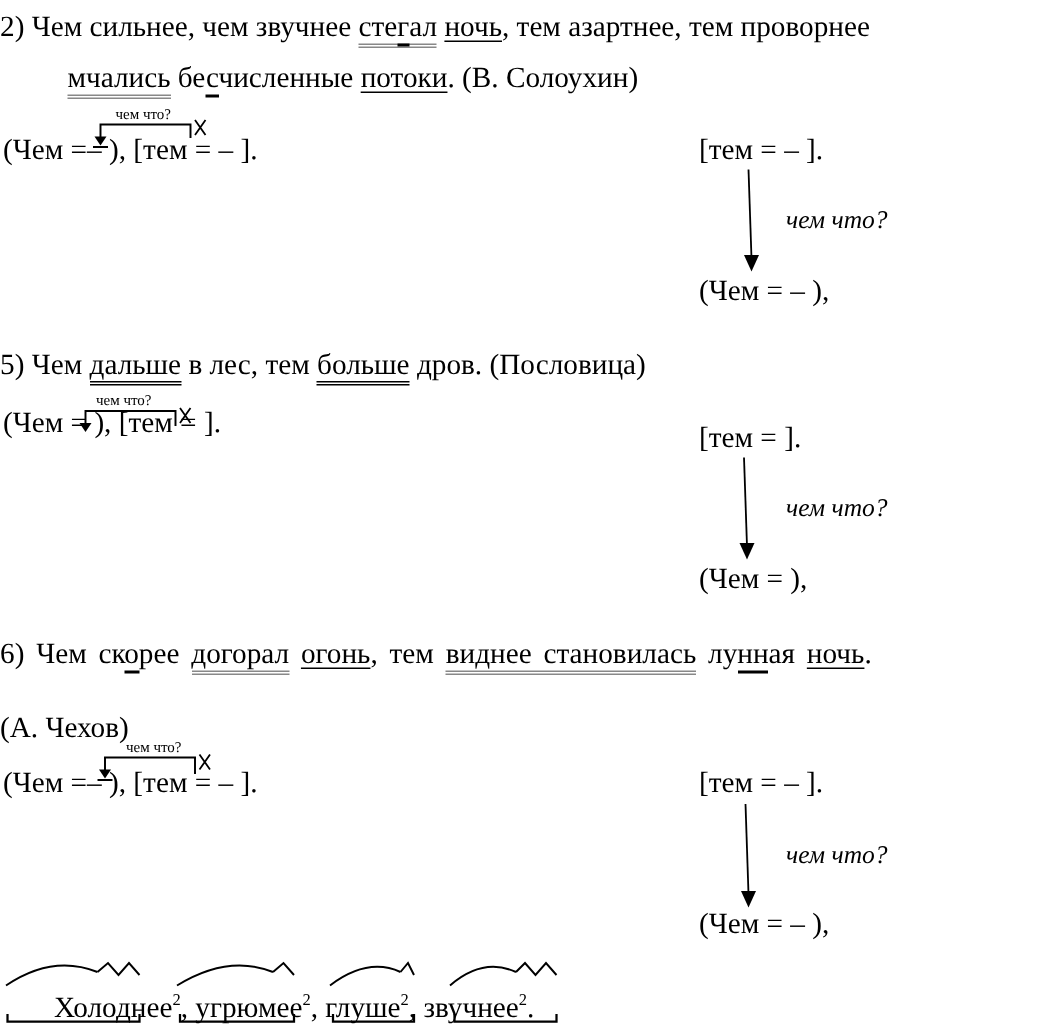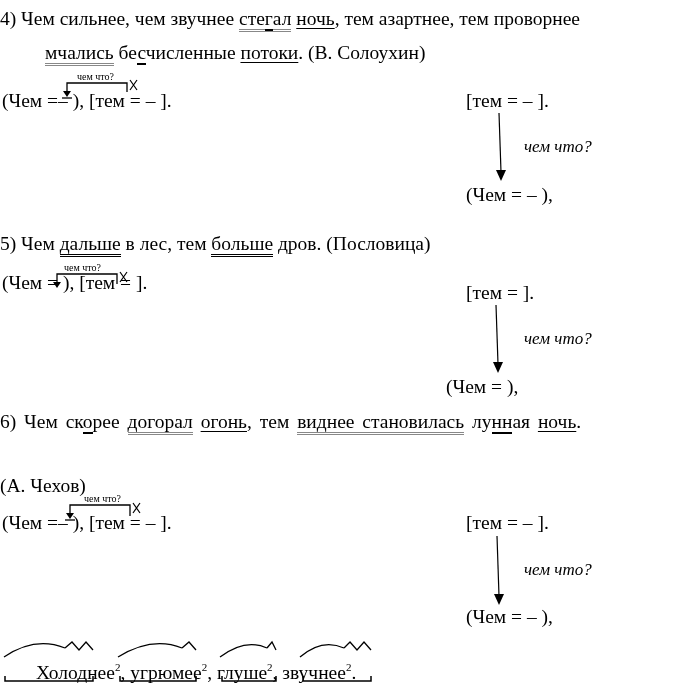--- a/index.html
+++ b/index.html
@@ -13,21 +13,21 @@
   .small { font-size:10px; font-family:"Liberation Serif", serif; position:absolute; white-space:nowrap; }
   .it { font-style:italic; font-size:17px; position:absolute; white-space:nowrap; }
   svg { position:absolute; overflow:visible; }
   .abs { position:absolute; white-space:nowrap; line-height:22px; }
   sup { font-size:11px; vertical-align:8px; }
 </style>
 </head>
 <body>
 
 <div class="ln" style="top:8px;">
-  <span>4) Чем сильнее, чем звучнее </span><span class="u2g"><span>сте</span><span class="ub">г</span><span>ал</span></span><span> </span><span class="u1">ночь</span><span>, тем азартнее, тем проворнее</span>
+  <span>2) Чем сильнее, чем звучнее </span><span class="u2g"><span>сте</span><span class="ub">г</span><span>ал</span></span><span> </span><span class="u1">ночь</span><span>, тем азартнее, тем проворнее</span>
 </div>
 <div class="ln" style="top:42px;margin-left:45px;">
   <span class="u2g">мчались</span><span> бе</span><span class="ub">с</span><span>численные </span><span class="u1">потоки</span><span>. (В. Солоухин)</span>
 </div>
 
 <div class="small" style="left:77px;top:71px;">чем что?</div>
 <svg style="left:0;top:0;" width="699" height="120">
   <polyline points="127,92 127,83 67,83 67,93" fill="none" stroke="#000" stroke-width="1.3"></polyline>
   <polygon points="63,91 71,91 67,97" fill="#000"></polygon>
   <line x1="62" y1="98" x2="72" y2="98" stroke="#000" stroke-width="1.3"></line>
@@ -56,23 +56,23 @@
 </svg>
 <div class="abs" style="left:2px;top:272px;">
   <span>(Чем </span><span>=</span><span> ), [тем = ].</span>
 </div>
 <div class="abs" style="left:466px;top:282px;">[тем = ].</div>
 <svg style="left:0;top:0;" width="699" height="400">
   <line x1="496" y1="305" x2="498" y2="364" stroke="#000" stroke-width="1.2"></line>
   <polygon points="493,362 503,362 498,373" fill="#000"></polygon>
 </svg>
 <div class="it" style="left:524px;top:329px;">чем что?</div>
-<div class="abs" style="left:446px;top:376px;">(Чем = ),</div>
+<div class="abs" style="left:466px;top:376px;">(Чем = ),</div>
 
-<div class="ln" style="top:411px;word-spacing:3px;">
+<div class="ln" style="top:426px;word-spacing:3px;">
   <span>6) Чем ск</span><span class="ub">о</span><span>рее </span><span class="u2g"><span>дого</span><span>р</span><span>ал</span></span><span>  </span><span class="u1">огонь</span><span>, тем </span><span class="u2g"><span>ви</span><span>д</span><span>нее становилась</span></span><span> лу</span><span class="ub">нн</span><span>ая </span><span class="u1">ночь</span><span>.</span>
 </div>
 <div class="ln" style="top:475px;">(А. Чехов)</div>
 <div class="small" style="left:84px;top:493px;">чем что?</div>
 <svg style="left:0;top:0;" width="699" height="560">
   <polyline points="130,516 130,505 70,505 70,515" fill="none" stroke="#000" stroke-width="1.3"></polyline>
   <polygon points="66,513 74,513 70,519" fill="#000"></polygon>
   <line x1="65" y1="520" x2="75" y2="520" stroke="#000" stroke-width="1.3"></line>
   <path d="M133,503 L140,513 M140,503 L133,513" stroke="#000" stroke-width="1.2"></path>
 </svg>

